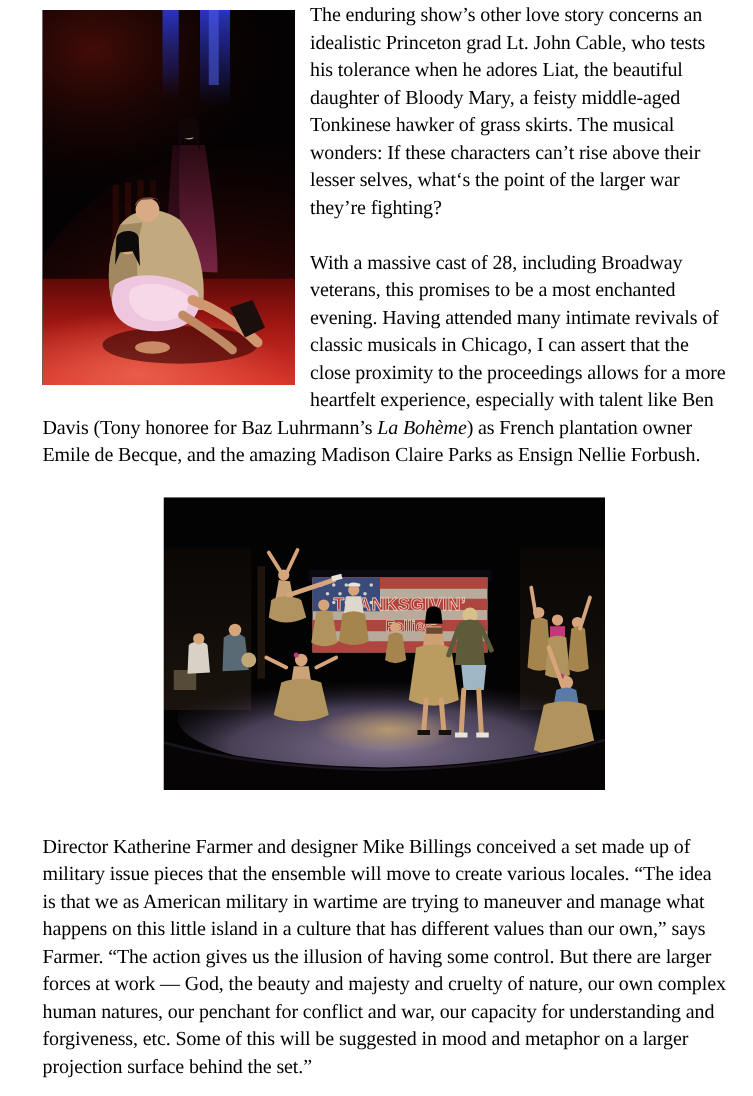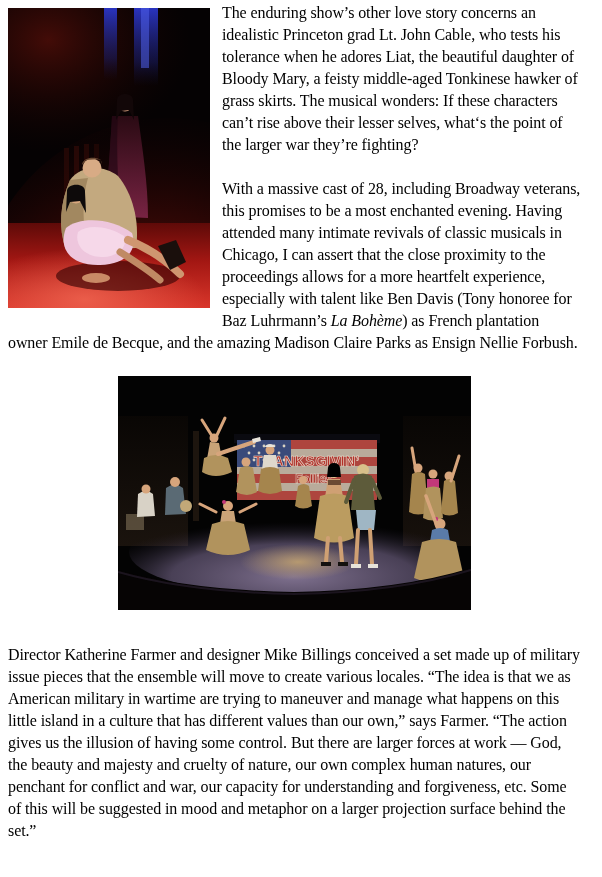--- a/index.html
+++ b/index.html
@@ -11,21 +11,21 @@
     width: 602px;
     height: 877px;
     overflow: hidden;
     font-family: "Liberation Serif", "DejaVu Serif", serif;
     font-size: 16px;
     line-height: 22px;
     letter-spacing: -0.1px;
     color: #000000;
   }
   .article {
-    padding: 2px 21px 0 8px;
+    padding: 2px 21px 0 34px;
   }
   .article p {
     margin: 0 0 22px 0;
     text-align: left;
   }
   figure { margin: 0; }
   .photo-left {
     float: left;
     width: 202px;
     height: 300px;

